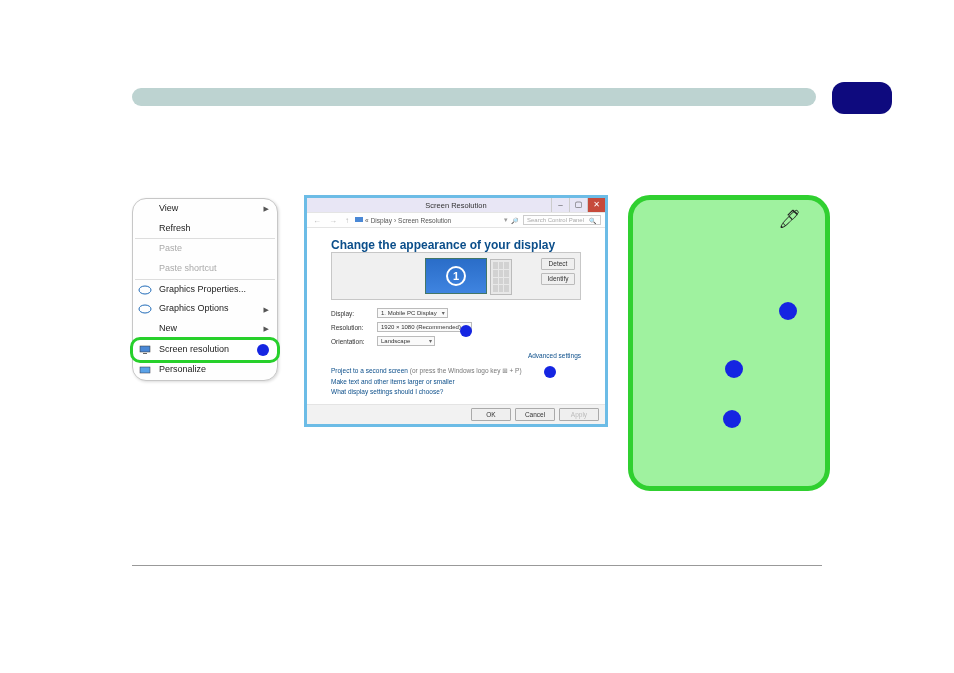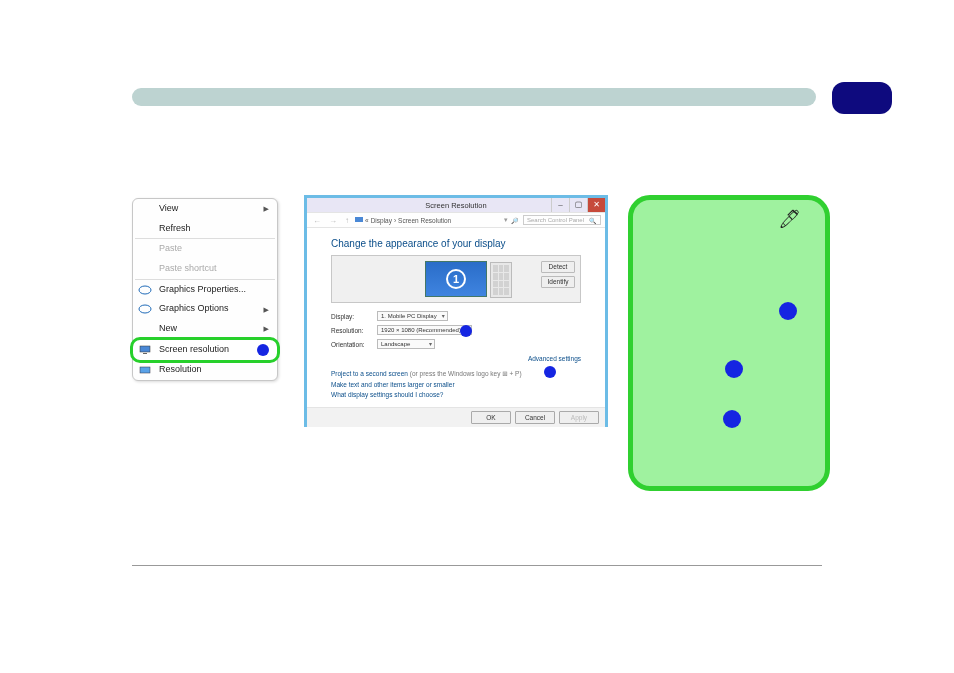--- a/index.html
+++ b/index.html
@@ -31,21 +31,21 @@
   
   .ctx-menu {
     position: absolute;
     top: 198px;
     left: 132px;
     width: 146px;
     background: #fefefe;
     border: 1px solid #c7c7c7;
     font-size: 9px;
     color: #222;
-    border-radius: 6px;
+    border-radius: 14px;
     box-shadow: 1px 1px 3px rgba(0,0,0,0.15);
   }
   .ctx-item {
     position: relative;
     padding: 4px 8px 4px 26px;
     display: flex;
     align-items: center;
     justify-content: space-between;
     line-height: 1.3;
   }
@@ -158,22 +158,23 @@
     padding: 0 3px;
     display: flex;
     align-items: center;
     justify-content: space-between;
   }
   .dlg-body {
     padding: 10px 24px 6px 24px;
   }
   .dlg-heading {
     color: #0b4e8a;
-    font-size: 10px;
-    margin-bottom: 6px;
+    font-size: 12px;
+    margin-bottom: 0;
+    font-weight: bold;
   }
   .preview-area {
     border: 1px solid #c7c7c7;
     background: #f0f0f0;
     height: 48px;
     position: relative;
     margin-bottom: 8px;
   }
   .monitor-wrap {
     position: absolute;
@@ -401,21 +402,21 @@
     </span>
     <span>Screen resolution</span>
     <span class="bullet-blue" style="margin-left:auto"></span>
   </div>
   <div class="ctx-item">
     <span class="ctx-icon">
       <svg width="12" height="10">
           <rect x="1" y="2" width="10" height="6" fill="#5aa2e8" stroke="#334" stroke-width="0.5"></rect>
         </svg>
     </span>
-    <span>Resolution</span>
+    <span>Personalize</span>
   </div>
 </div>
 
 <div class="dialog">
   <div class="dlg-titlebar">
     <span>Screen Resolution</span>
     <div class="dlg-winbtns">
       <div class="dlg-winbtn">–</div>
       <div class="dlg-winbtn">▢</div>
       <div class="dlg-winbtn close">✕</div>

